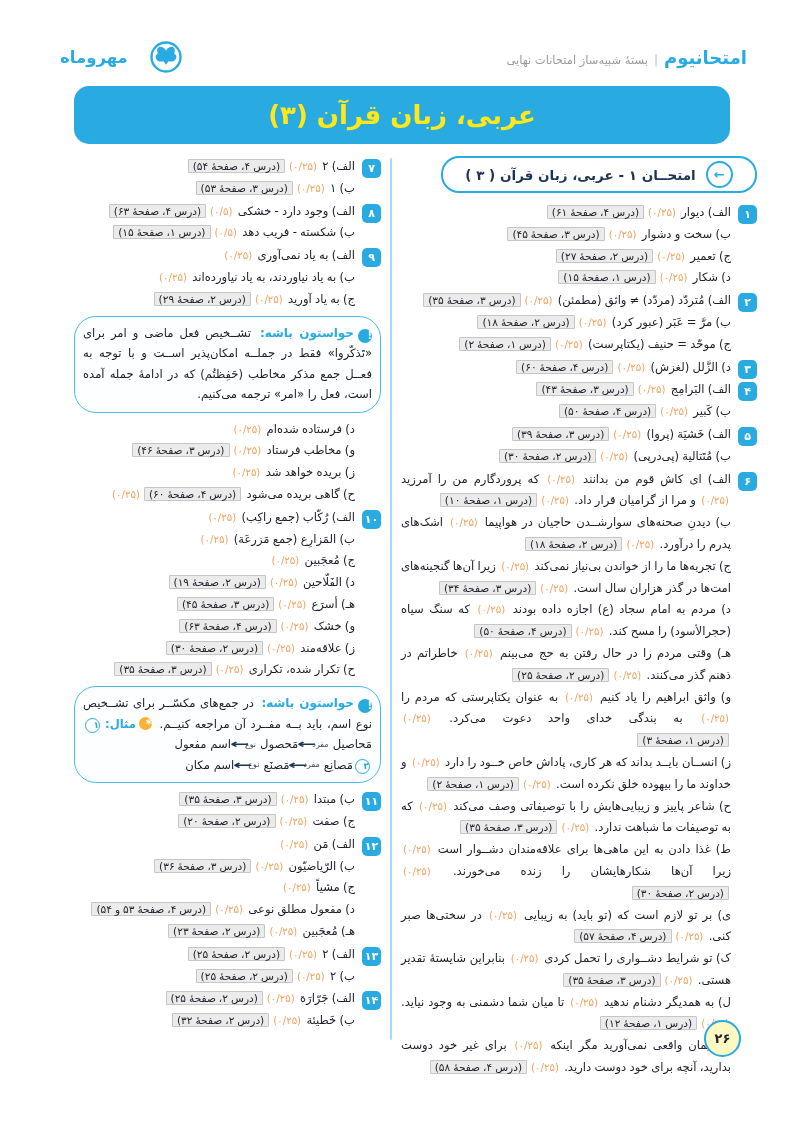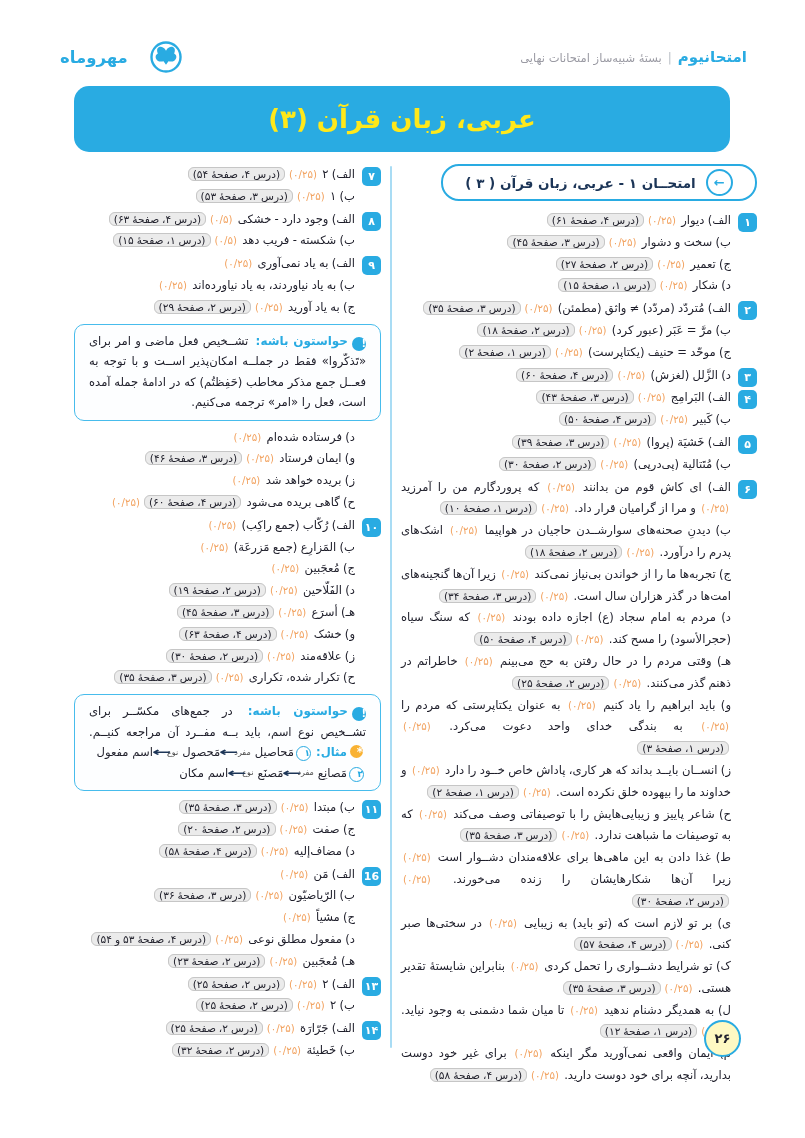--- a/index.html
+++ b/index.html
@@ -4,51 +4,51 @@
 <style>
   html,body{margin:0;padding:0;}
   body{
     width:805px;height:1138px;overflow:hidden;position:relative;
     background:#ffffff;direction:rtl;
     font-family:"DejaVu Sans",sans-serif;color:#1e1e2a;
   }
   
   .topbar{display:flex;justify-content:space-between;align-items:center;padding:40px 58px 0 60px;}
   .brandline{display:flex;align-items:baseline;}
-  .brand{color:#29ABE2;font-weight:800;font-size:15px;}
+  .brand{color:#29ABE2;font-weight:800;font-size:18px;}
   .sep{color:#b9bec6;margin:0 6px;font-size:12px;}
   .tagline{color:#9a9aa3;font-size:11.5px;}
   .logo{display:flex;align-items:center;gap:21px;color:#29ABE2;font-weight:800;font-size:16.5px;}
   .logo svg{display:block;}
   
-  .banner{margin:12px 75px 0 74px;height:66px;background:#29ABE2;border-radius:15px;
+  .banner{margin:12px 75px 0 74px;height:58px;background:#29ABE2;border-radius:15px;
     display:flex;align-items:center;justify-content:center;}
   .banner h1{margin:0;color:#FFE81A;font-size:26px;font-weight:800;}
   
   .cols{display:flex;align-items:stretch;padding:12px 48px 0 74px;}
   .col-right{width:356px;flex:0 0 356px;}
   .divider{width:2px;background:#a9dcf4;margin:2px 9px 40px 9px;border-radius:2px;}
   .col-left{flex:1;min-width:0;}
   
   .exam-pill{width:312px;height:33px;margin:0 0 9px auto;border:2px solid #29ABE2;border-radius:18px;
     display:flex;align-items:center;justify-content:center;gap:10px;background:#fff;}
   .pill-circle{width:23px;height:23px;border:2px solid #29ABE2;border-radius:50%;
     display:flex;align-items:center;justify-content:center;color:#29ABE2;font-weight:700;font-size:13px;flex:0 0 auto;}
   .pill-title{color:#1c3557;font-weight:800;font-size:13.5px;white-space:nowrap;}
   
   .item,.cont{position:relative;padding-right:26px;margin-bottom:1px;}
   .badge{position:absolute;right:0;top:3px;width:19px;height:19px;background:#29ABE2;border-radius:5px;
     color:#fff;font-size:11px;font-weight:800;text-align:center;line-height:19px;}
   .entry{font-size:11.6px;line-height:21.8px;text-align:justify;text-align-last:right;word-spacing:-0.4px;}
   .score{color:#F2A25F;font-size:10.2px;margin:0 2px;white-space:nowrap;}
-  .ref{background:#ebebeb;border:1px solid #c6c6c6;border-radius:6px;padding:0 4px;
+  .ref{background:#ebebeb;border:1px solid #c6c6c6;border-radius:1px;padding:0 4px;
     font-size:10.6px;margin:0 2px;white-space:nowrap;color:#23232e;}
   
-  .note{border:1.6px solid #47bcec;border-radius:10px;background:#fdfeff;
-    margin:5px 0 6px;padding:6px 14px 7px;}
+  .note{border:1.6px solid #47bcec;border-radius:22px;background:#fdfeff;
+    margin:5px 0 6px;padding:6px 8px 7px;}
   .ntext{margin:0;font-size:11.6px;line-height:20.5px;text-align:justify;text-align-last:right;}
   .noteicon{display:inline-block;width:14px;height:14px;background:#29ABE2;border-radius:50%;
     color:#fff;text-align:center;font-size:10px;line-height:14px;font-weight:800;margin-left:4px;vertical-align:-2px;}
   .noteicon::before{content:"!";}
   .notelabel{color:#29ABE2;font-weight:800;margin-left:3px;font-size:12px;}
   .circ{display:inline-block;width:13px;height:13px;border:1.3px solid #29ABE2;border-radius:50%;
     color:#29ABE2;font-size:9px;line-height:13px;text-align:center;background:#fff;margin:0 2px;font-weight:700;}
   .exlabel{color:#1c3557;font-weight:700;margin:0 3px;white-space:nowrap;}
   .exlabel b{color:#29ABE2;}
   .star{display:inline-block;width:13px;height:13px;border-radius:50%;background:#F9B233;
@@ -124,21 +124,21 @@
           <div class="entry"><span class="t">الف) خَشیَة (پروا) </span><span class="score">(۰/۲۵)</span><span class="ref">(درس ۳، صفحهٔ ۳۹)</span></div>
           <div class="entry"><span class="t">ب) مُتَتالیة (پی‌درپی) </span><span class="score">(۰/۲۵)</span><span class="ref">(درس ۲، صفحهٔ ۳۰)</span></div>
         </div>
         <div class="item">
           <span class="badge">۶</span>
           <div class="entry"><span class="t">الف) ای کاش قوم من بدانند </span><span class="score">(۰/۲۵)</span><span class="t"> که پروردگارم من را آمرزید </span><span class="score">(۰/۲۵)</span><span class="t"> و مرا از گرامیان قرار داد. </span><span class="score">(۰/۲۵)</span><span class="ref">(درس ۱، صفحهٔ ۱۰)</span></div>
           <div class="entry"><span class="t">ب) دیدنِ صحنه‌های سوارشــدن حاجیان در هواپیما </span><span class="score">(۰/۲۵)</span><span class="t"> اشک‌های پدرم را درآورد. </span><span class="score">(۰/۲۵)</span><span class="ref">(درس ۲، صفحهٔ ۱۸)</span></div>
           <div class="entry"><span class="t">ج) تجربه‌ها ما را از خواندن بی‌نیاز نمی‌کند </span><span class="score">(۰/۲۵)</span><span class="t"> زیرا آن‌ها گنجینه‌های امت‌ها در گذر هزاران سال است. </span><span class="score">(۰/۲۵)</span><span class="ref">(درس ۳، صفحهٔ ۳۴)</span></div>
           <div class="entry"><span class="t">د) مردم به امام سجاد (ع) اجازه داده بودند </span><span class="score">(۰/۲۵)</span><span class="t"> که سنگ سیاه (حجرالأسود) را مسح کند. </span><span class="score">(۰/۲۵)</span><span class="ref">(درس ۴، صفحهٔ ۵۰)</span></div>
           <div class="entry"><span class="t">هـ) وقتی مردم را در حال رفتن به حج می‌بینم </span><span class="score">(۰/۲۵)</span><span class="t"> خاطراتم در ذهنم گذر می‌کنند. </span><span class="score">(۰/۲۵)</span><span class="ref">(درس ۲، صفحهٔ ۲۵)</span></div>
-          <div class="entry"><span class="t">و) باید ابراهیم را یاد کنیم </span><span class="score">(۰/۲۵)</span><span class="t"> به عنوان یکتاپرستی که مردم را </span><span class="score">(۰/۲۵)</span><span class="t"> به بندگی خدای واحد دعوت می‌کرد. </span><span class="score">(۰/۲۵)</span><span class="ref">(درس ۱، صفحهٔ ۳)</span></div>
+          <div class="entry"><span class="t">و) واثق ابراهیم را یاد کنیم </span><span class="score">(۰/۲۵)</span><span class="t"> به عنوان یکتاپرستی که مردم را </span><span class="score">(۰/۲۵)</span><span class="t"> به بندگی خدای واحد دعوت می‌کرد. </span><span class="score">(۰/۲۵)</span><span class="ref">(درس ۱، صفحهٔ ۳)</span></div>
           <div class="entry"><span class="t">ز) انســان بایــد بداند که هر کاری، پاداش خاص خــود را دارد </span><span class="score">(۰/۲۵)</span><span class="t"> و خداوند ما را بیهوده خلق نکرده است. </span><span class="score">(۰/۲۵)</span><span class="ref">(درس ۱، صفحهٔ ۲)</span></div>
           <div class="entry"><span class="t">ح) شاعر پاییز و زیبایی‌هایش را با توصیفاتی وصف می‌کند </span><span class="score">(۰/۲۵)</span><span class="t"> که به توصیفات ما شباهت ندارد. </span><span class="score">(۰/۲۵)</span><span class="ref">(درس ۳، صفحهٔ ۳۵)</span></div>
           <div class="entry"><span class="t">ط) غذا دادن به این ماهی‌ها برای علاقه‌مندان دشــوار است </span><span class="score">(۰/۲۵)</span><span class="t"> زیرا آن‌ها شکارهایشان را زنده می‌خورند. </span><span class="score">(۰/۲۵)</span><span class="ref">(درس ۲، صفحهٔ ۳۰)</span></div>
           <div class="entry"><span class="t">ی) بر تو لازم است که (تو باید) به زیبایی </span><span class="score">(۰/۲۵)</span><span class="t"> در سختی‌ها صبر کنی. </span><span class="score">(۰/۲۵)</span><span class="ref">(درس ۴، صفحهٔ ۵۷)</span></div>
           <div class="entry"><span class="t">ک) تو شرایط دشــواری را تحمل کردی </span><span class="score">(۰/۲۵)</span><span class="t"> بنابراین شایستهٔ تقدیر هستی. </span><span class="score">(۰/۲۵)</span><span class="ref">(درس ۳، صفحهٔ ۳۵)</span></div>
           <div class="entry"><span class="t">ل) به همدیگر دشنام ندهید </span><span class="score">(۰/۲۵)</span><span class="t"> تا میان شما دشمنی به وجود نیاید. </span><span class="score">(۰/۲۵)</span><span class="ref">(درس ۱، صفحهٔ ۱۲)</span></div>
           <div class="entry"><span class="t">م) ایمان واقعی نمی‌آورید مگر اینکه </span><span class="score">(۰/۲۵)</span><span class="t"> برای غیر خود دوست بدارید، آنچه برای خود دوست دارید. </span><span class="score">(۰/۲۵)</span><span class="ref">(درس ۴، صفحهٔ ۵۸)</span></div>
         </div>
       </div>
   </div>
@@ -159,21 +159,21 @@
           <span class="badge">۹</span>
           <div class="entry"><span class="t">الف) به یاد نمی‌آوری </span><span class="score">(۰/۲۵)</span></div>
           <div class="entry"><span class="t">ب) به یاد نیاوردند، به یاد نیاورده‌اند </span><span class="score">(۰/۲۵)</span></div>
           <div class="entry"><span class="t">ج) به یاد آورید </span><span class="score">(۰/۲۵)</span><span class="ref">(درس ۲، صفحهٔ ۲۹)</span></div>
         </div>
         <div class="note">
           <p class="ntext"><span class="noteicon"></span><span class="notelabel">حواستون باشه:</span> <span class="t">تشــخیص فعل ماضی و امر برای «تَذکّروا» فقط در جملــه امکان‌پذیر اســت و با توجه به فعــل جمع مذکر مخاطب (حَفِظتُم) که در ادامهٔ جمله آمده است، فعل را «امر» ترجمه می‌کنیم.</span></p>
         </div>
         <div class="cont">
           <div class="entry"><span class="t">د) فرستاده شده‌ام </span><span class="score">(۰/۲۵)</span></div>
-          <div class="entry"><span class="t">و) ایمان فرستاد </span><span class="score">(۰/۲۵)</span><span class="ref">(درس ۳، صفحهٔ ۴۶)</span></div>
+          <div class="entry"><span class="t">و) مخاطب فرستاد </span><span class="score">(۰/۲۵)</span><span class="ref">(درس ۳، صفحهٔ ۴۶)</span></div>
           <div class="entry"><span class="t">ز) بریده خواهد شد </span><span class="score">(۰/۲۵)</span></div>
           <div class="entry"><span class="t">ح) گاهی بریده می‌شود </span><span class="ref">(درس ۴، صفحهٔ ۶۰)</span><span class="score">(۰/۲۵)</span></div>
         </div>
         <div class="item">
           <span class="badge">۱۰</span>
           <div class="entry"><span class="t">الف) رُکّاب (جمع راکِب) </span><span class="score">(۰/۲۵)</span></div>
           <div class="entry"><span class="t">ب) المَزارِع (جمع مَزرعَة) </span><span class="score">(۰/۲۵)</span></div>
           <div class="entry"><span class="t">ج) مُعجَبین </span><span class="score">(۰/۲۵)</span></div>
           <div class="entry"><span class="t">د) الفَلّاحین </span><span class="score">(۰/۲۵)</span><span class="ref">(درس ۲، صفحهٔ ۱۹)</span></div>
           <div class="entry"><span class="t">هـ) أسرَع </span><span class="score">(۰/۲۵)</span><span class="ref">(درس ۳، صفحهٔ ۴۵)</span></div>
@@ -193,24 +193,23 @@
               <i class="aline">←</i>
             </span><span class="t">مَصنَع</span><span class="chain">
               <i class="alab">نوع</i>
               <i class="aline">←</i>
             </span><span class="t">اسم مکان</span></p>
         </div>
         <div class="item">
           <span class="badge">۱۱</span>
           <div class="entry"><span class="t">ب) مبتدا </span><span class="score">(۰/۲۵)</span><span class="ref">(درس ۳، صفحهٔ ۳۵)</span></div>
           <div class="entry"><span class="t">ج) صفت </span><span class="score">(۰/۲۵)</span><span class="ref">(درس ۲، صفحهٔ ۲۰)</span></div>
-          <div class="entry"><span class="t">د) مضاف‌إلیه </span><span class="score">(۰/۲۵)</span><span class="ref">(درس ۴، صفحهٔ ۵۸)</span></div>
-        </div>
-        <div class="item">
-          <span class="badge">16</span>
+        </div>
+        <div class="item">
+          <span class="badge">۱۲</span>
           <div class="entry"><span class="t">الف) مَن </span><span class="score">(۰/۲۵)</span></div>
           <div class="entry"><span class="t">ب) الرّیاضیّون </span><span class="score">(۰/۲۵)</span><span class="ref">(درس ۳، صفحهٔ ۳۶)</span></div>
           <div class="entry"><span class="t">ج) مشیاً </span><span class="score">(۰/۲۵)</span></div>
           <div class="entry"><span class="t">د) مفعول مطلق نوعی </span><span class="score">(۰/۲۵)</span><span class="ref">(درس ۴، صفحهٔ ۵۳ و ۵۴)</span></div>
           <div class="entry"><span class="t">هـ) مُعجَبین </span><span class="score">(۰/۲۵)</span><span class="ref">(درس ۲، صفحهٔ ۲۳)</span></div>
         </div>
         <div class="item">
           <span class="badge">۱۳</span>
           <div class="entry"><span class="t">الف) ۲ </span><span class="score">(۰/۲۵)</span><span class="ref">(درس ۲، صفحهٔ ۲۵)</span></div>
           <div class="entry"><span class="t">ب) ۲ </span><span class="score">(۰/۲۵)</span><span class="ref">(درس ۲، صفحهٔ ۲۵)</span></div>

